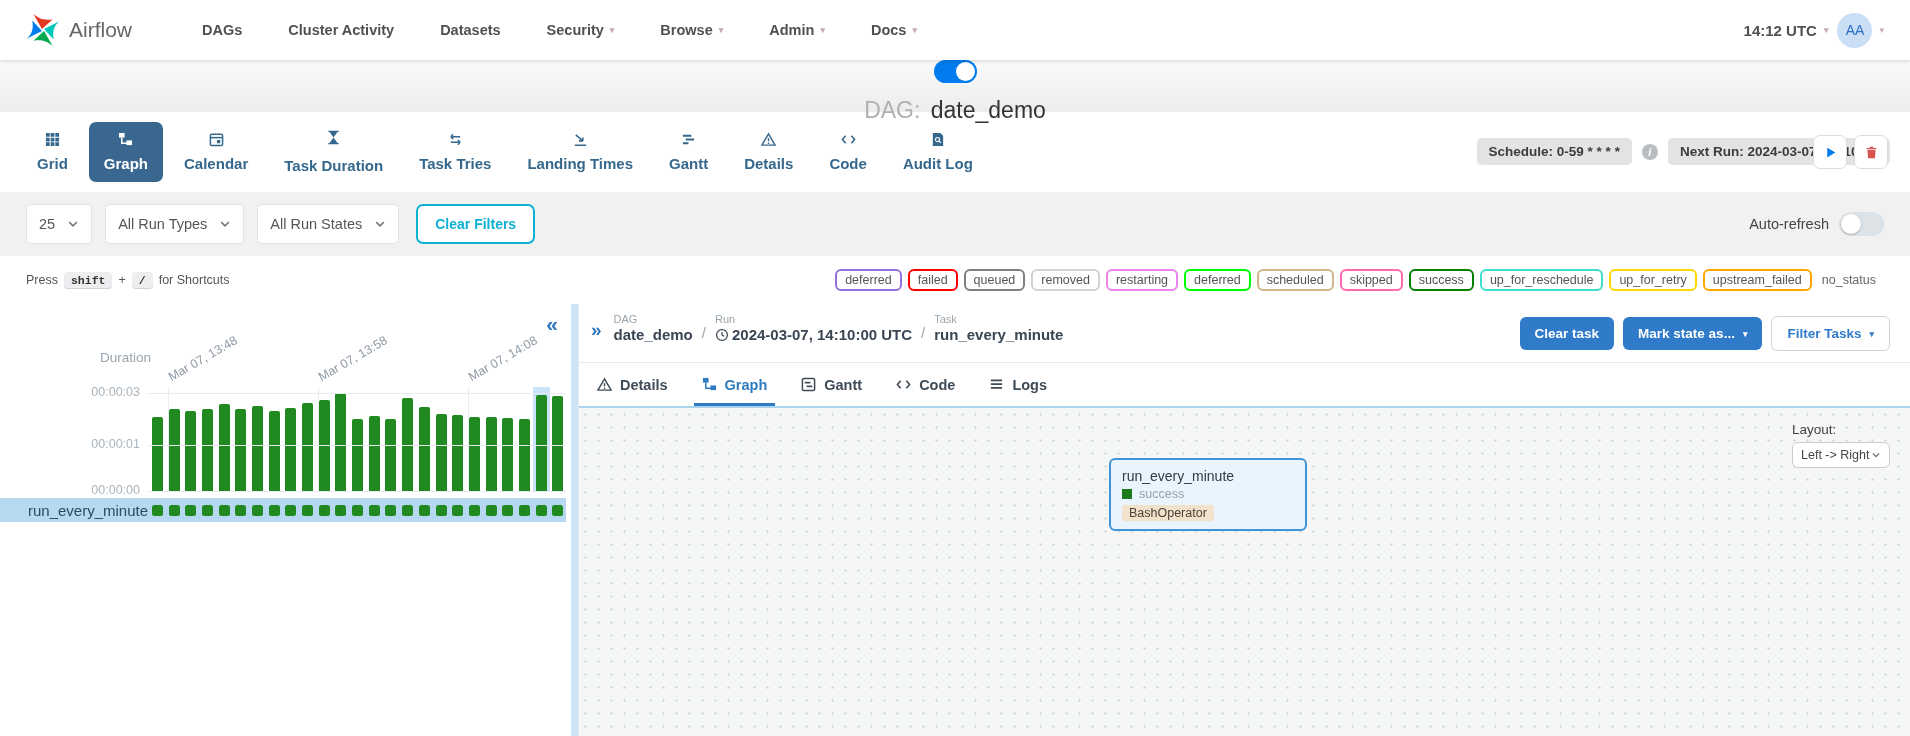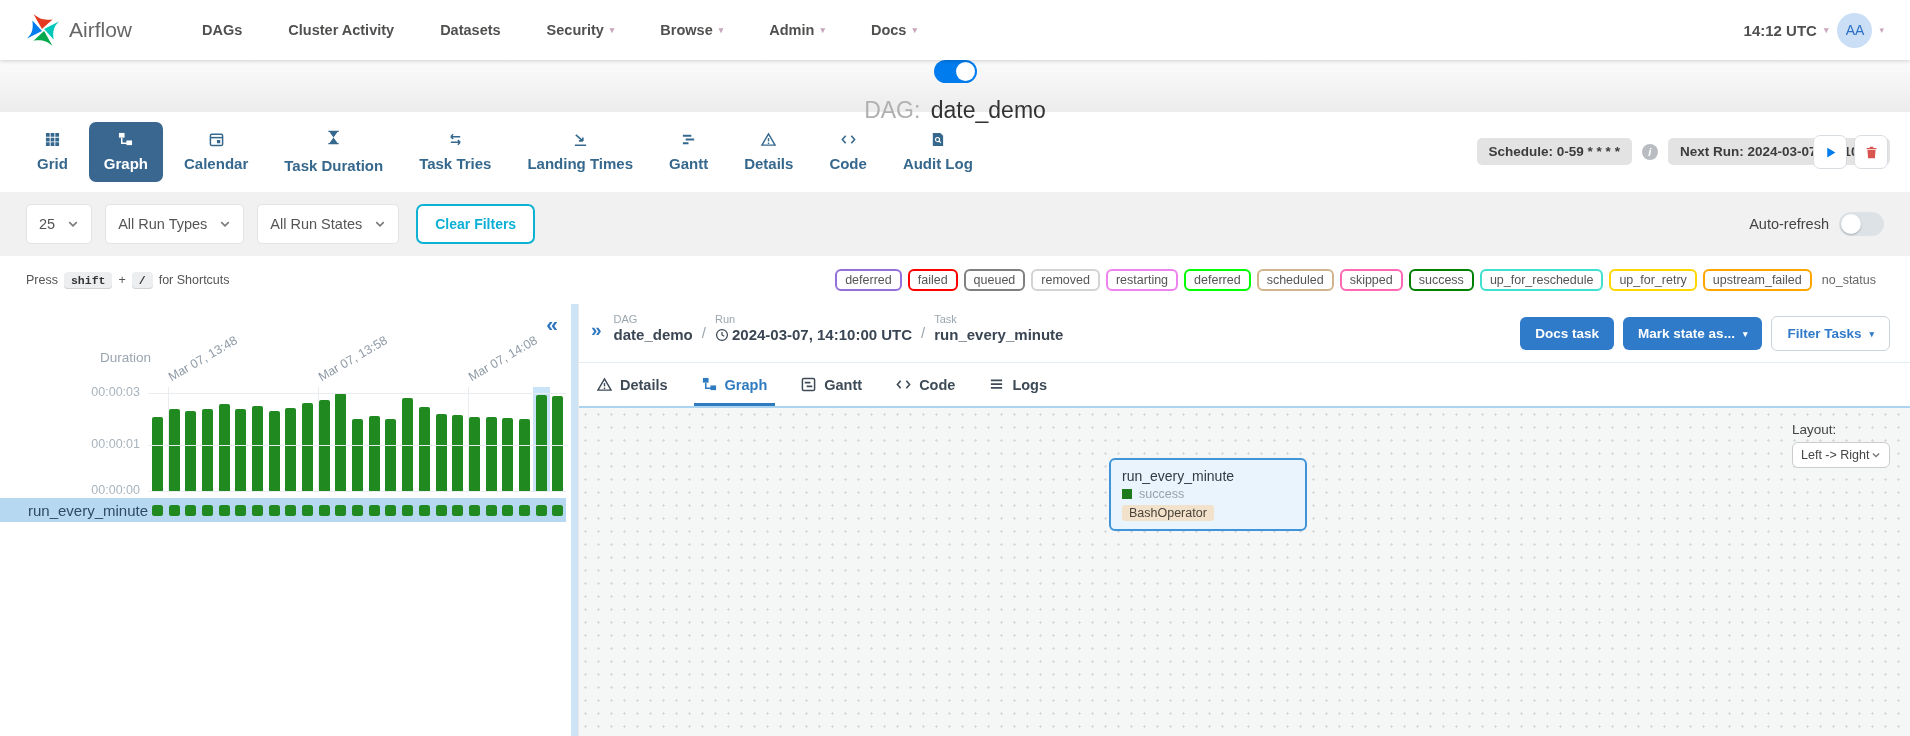--- a/index.html
+++ b/index.html
@@ -573,21 +573,21 @@
             <span>2024-03-07, 14:10:00 UTC</span>
           </span>
         </div>
         <span class="crumb-sep">/</span>
         <div class="crumb">
           <span class="crumb-label">Task</span>
           <span class="crumb-value">run_every_minute</span>
         </div>
       </div>
       <div class="run-actions">
-        <button class="btn-primary">Docs task</button>
+        <button class="btn-primary">Clear task</button>
         <button class="btn-primary">
           <span>Mark state as...</span>
           <span class="btn-caret">▾</span>
         </button>
         <button class="btn-outline">
           <span>Filter Tasks</span>
           <span class="btn-caret">▾</span>
         </button>
       </div>
     </div>

